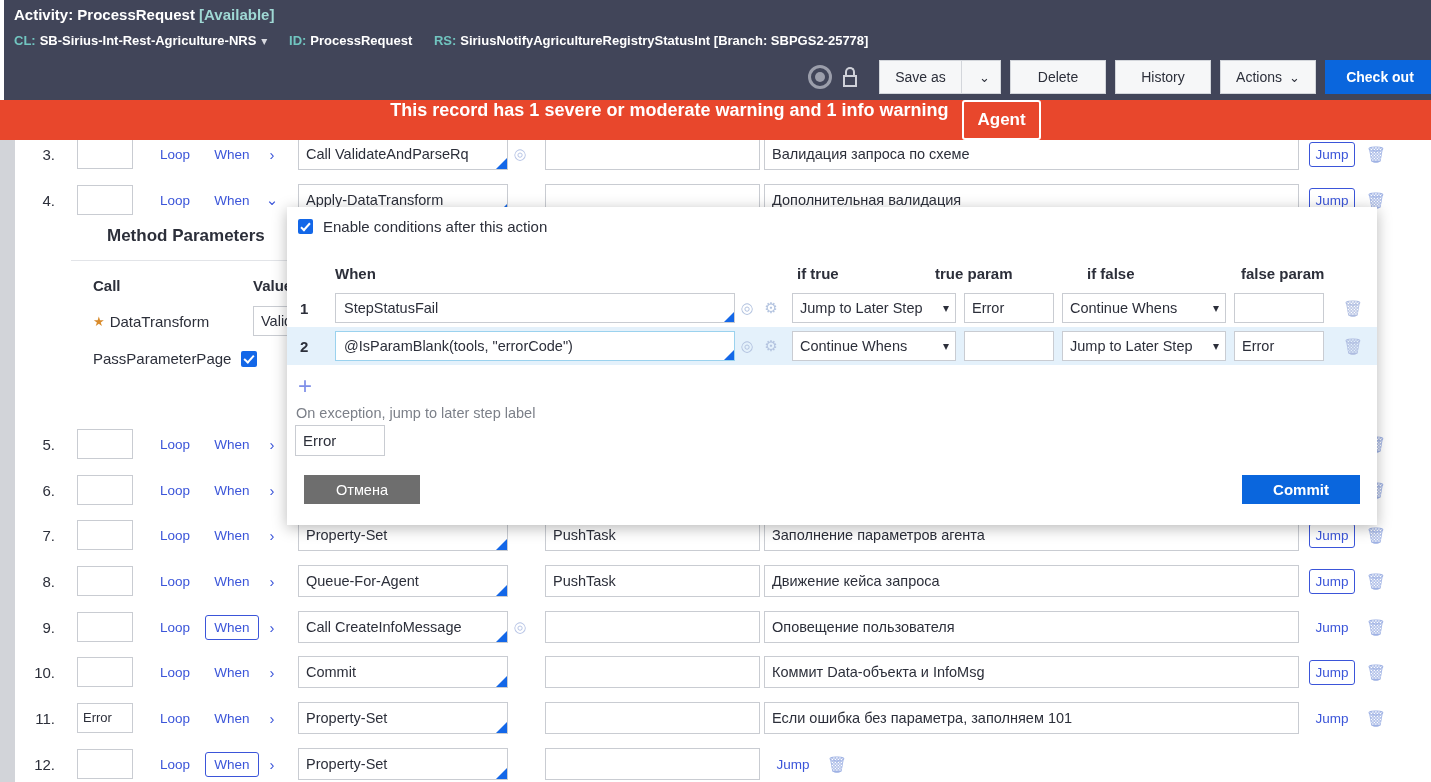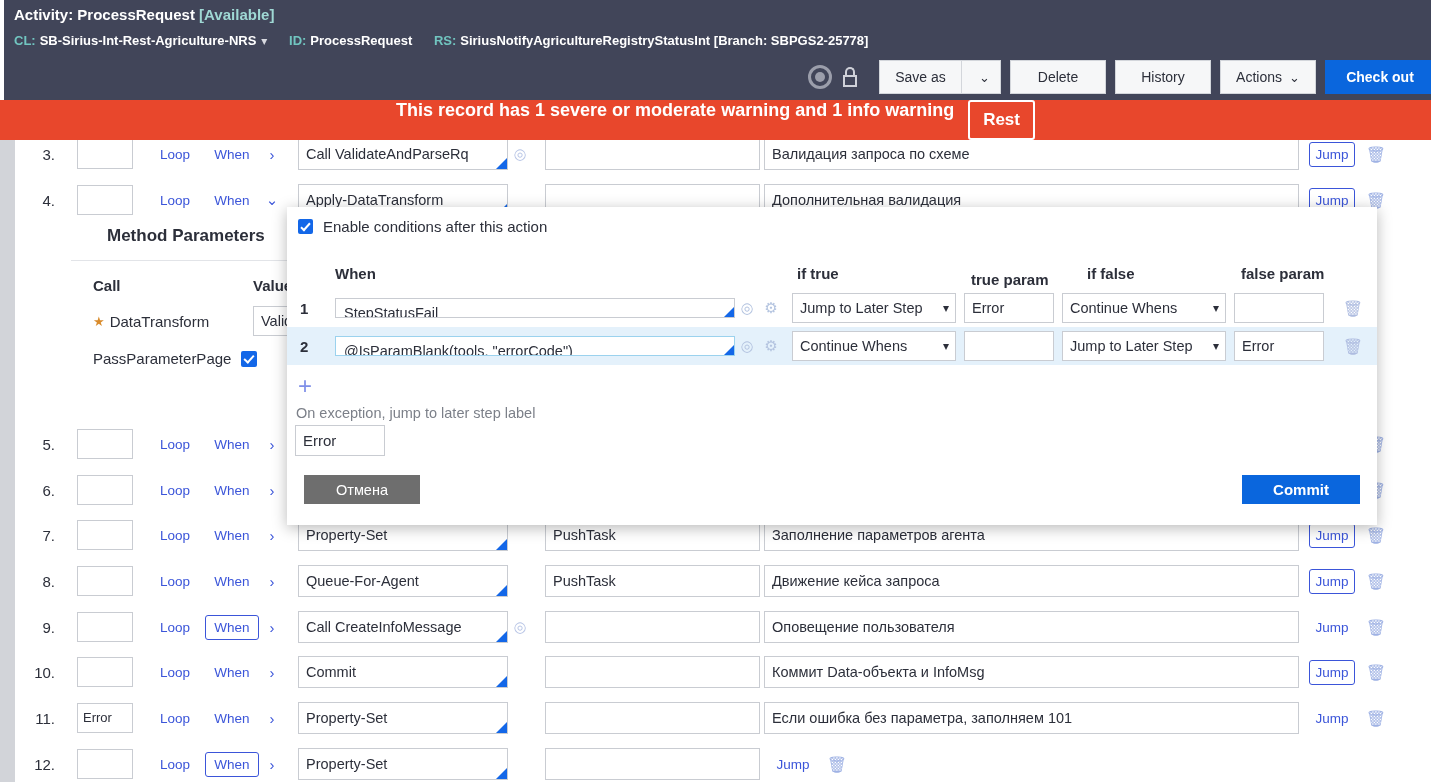--- a/index.html
+++ b/index.html
@@ -438,21 +438,21 @@
     top: 58px; left: 0;
     width: 1090px;
     height: 22px;
     font-size: 15px;
     font-weight: bold;
     color: #2c2f3a;
   }
   .cond-head > span { position: absolute; }
   .ch-when   { left: 48px; }
   .ch-iftrue { left: 510px; }
-  .ch-tparam { left: 684px; margin-top: 6px; }
+  .ch-tparam { left: 648px; }
   .ch-iffalse{ left: 800px; }
   .ch-fparam { left: 954px; }
 
   .cond-row {
     position: absolute;
     left: 0;
     width: 1090px;
     height: 38px;
     display: flex;
     align-items: center;
@@ -463,21 +463,21 @@
     text-align: left;
     padding-left: 13px;
     box-sizing: border-box;
     font-size: 15px;
     font-weight: bold;
     color: #2c2f3a;
   }
   .when-input {
     position: relative;
     width: 400px;
-    height: 20px;
+    height: 30px;
     border: 1px solid #c9ccd2;
     box-sizing: border-box;
     background: #ffffff;
     font-size: 14.5px;
     color: #2c2f3a;
     padding: 0 8px;
     line-height: 28px;
     white-space: nowrap;
     overflow: hidden;
   }
@@ -627,21 +627,21 @@
     <button class="tbtn">
         <span>Actions</span>
         <span class="caret">⌄</span>
       </button>
     <button class="tbtn primary">Check out</button>
   </div>
 </div>
 
 <div class="banner">
   <span class="banner-text">This record has 1 severe or moderate warning and 1 info warning</span>
-  <button class="banner-btn">Rest</button>
+  <button class="banner-btn">Agent</button>
 </div>
 
 <div class="pagebody">
   <div class="sheet">
 
     <div class="steprow" style="top:-9px;">
       <div class="num">3.</div>
       <div class="labelbox"></div>
       <div class="loop-link">Loop</div>
       <div class="when-link">When</div>

